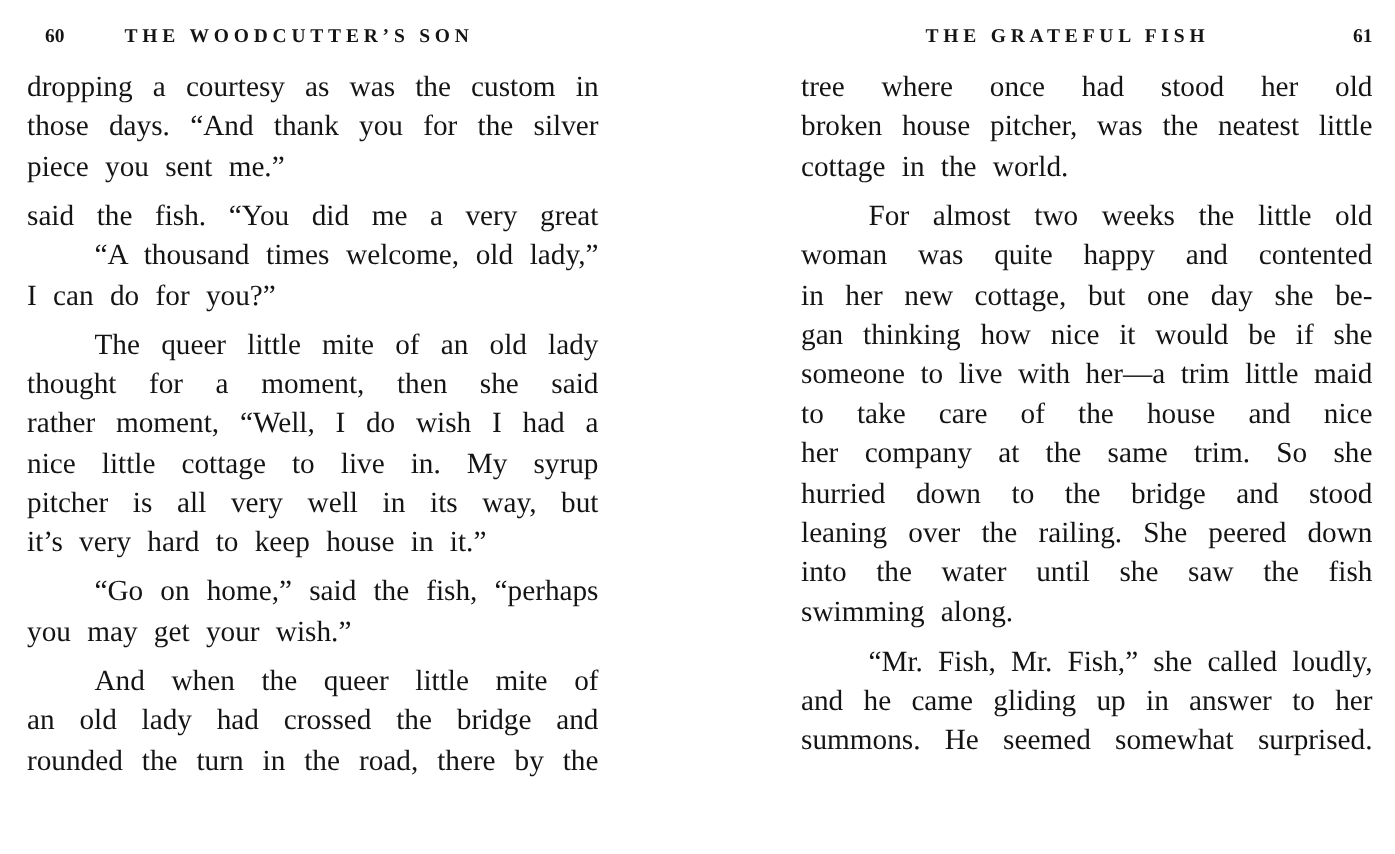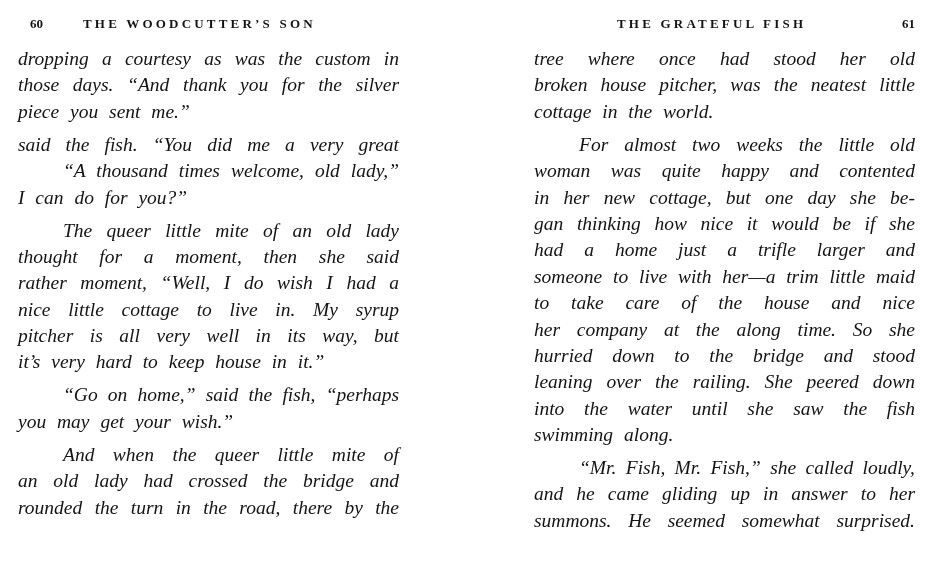--- a/index.html
+++ b/index.html
@@ -58,21 +58,21 @@
       display: block;
       white-space: nowrap;
       text-align: justify;
       text-align-last: justify;
       height: 26.4px;
     }
     .line.last {
       text-align-last: left;
       word-spacing: 6px;
     }
-    .para { margin-bottom: 6.6px; font-style: italic; }
+    .para { margin-bottom: 6.6px; }
     .para .line.first { text-indent: 45px; }
     .para.cont .line.first { text-indent: 0; }
   </style>
 </head>
 <body>
 
 <div class="page left">
   <div class="running-head">
     <span class="folio">60</span>
     <span class="head-title">THE WOODCUTTER’S SON</span>
@@ -117,24 +117,23 @@
     <div class="para cont">
       <span class="line first">tree where once had stood her old</span>
       <span class="line">broken house pitcher, was the neatest little</span>
       <span class="line last">cottage in the world.</span>
     </div>
     <div class="para">
       <span class="line first">For almost two weeks the little old</span>
       <span class="line">woman was  quite happy and contented</span>
       <span class="line">in her new cottage, but one day she be-</span>
       <span class="line">gan thinking how nice it would be if she</span>
-      <span class="line">had a home just a trifle larger and</span>
       <span class="line">someone to live with her—a trim little maid</span>
       <span class="line">to take care of the house and nice</span>
-      <span class="line">her company at the along time.  So she</span>
+      <span class="line">her company at the same trim.  So she</span>
       <span class="line">hurried down to the bridge and stood</span>
       <span class="line">leaning over the railing.  She peered down</span>
       <span class="line">into the water until she saw the fish</span>
       <span class="line last">swimming along.</span>
     </div>
     <div class="para">
       <span class="line first">“Mr. Fish, Mr. Fish,” she called loudly,</span>
       <span class="line">and he came gliding up in answer to her</span>
       <span class="line">summons.  He seemed somewhat surprised.</span>
     </div>

